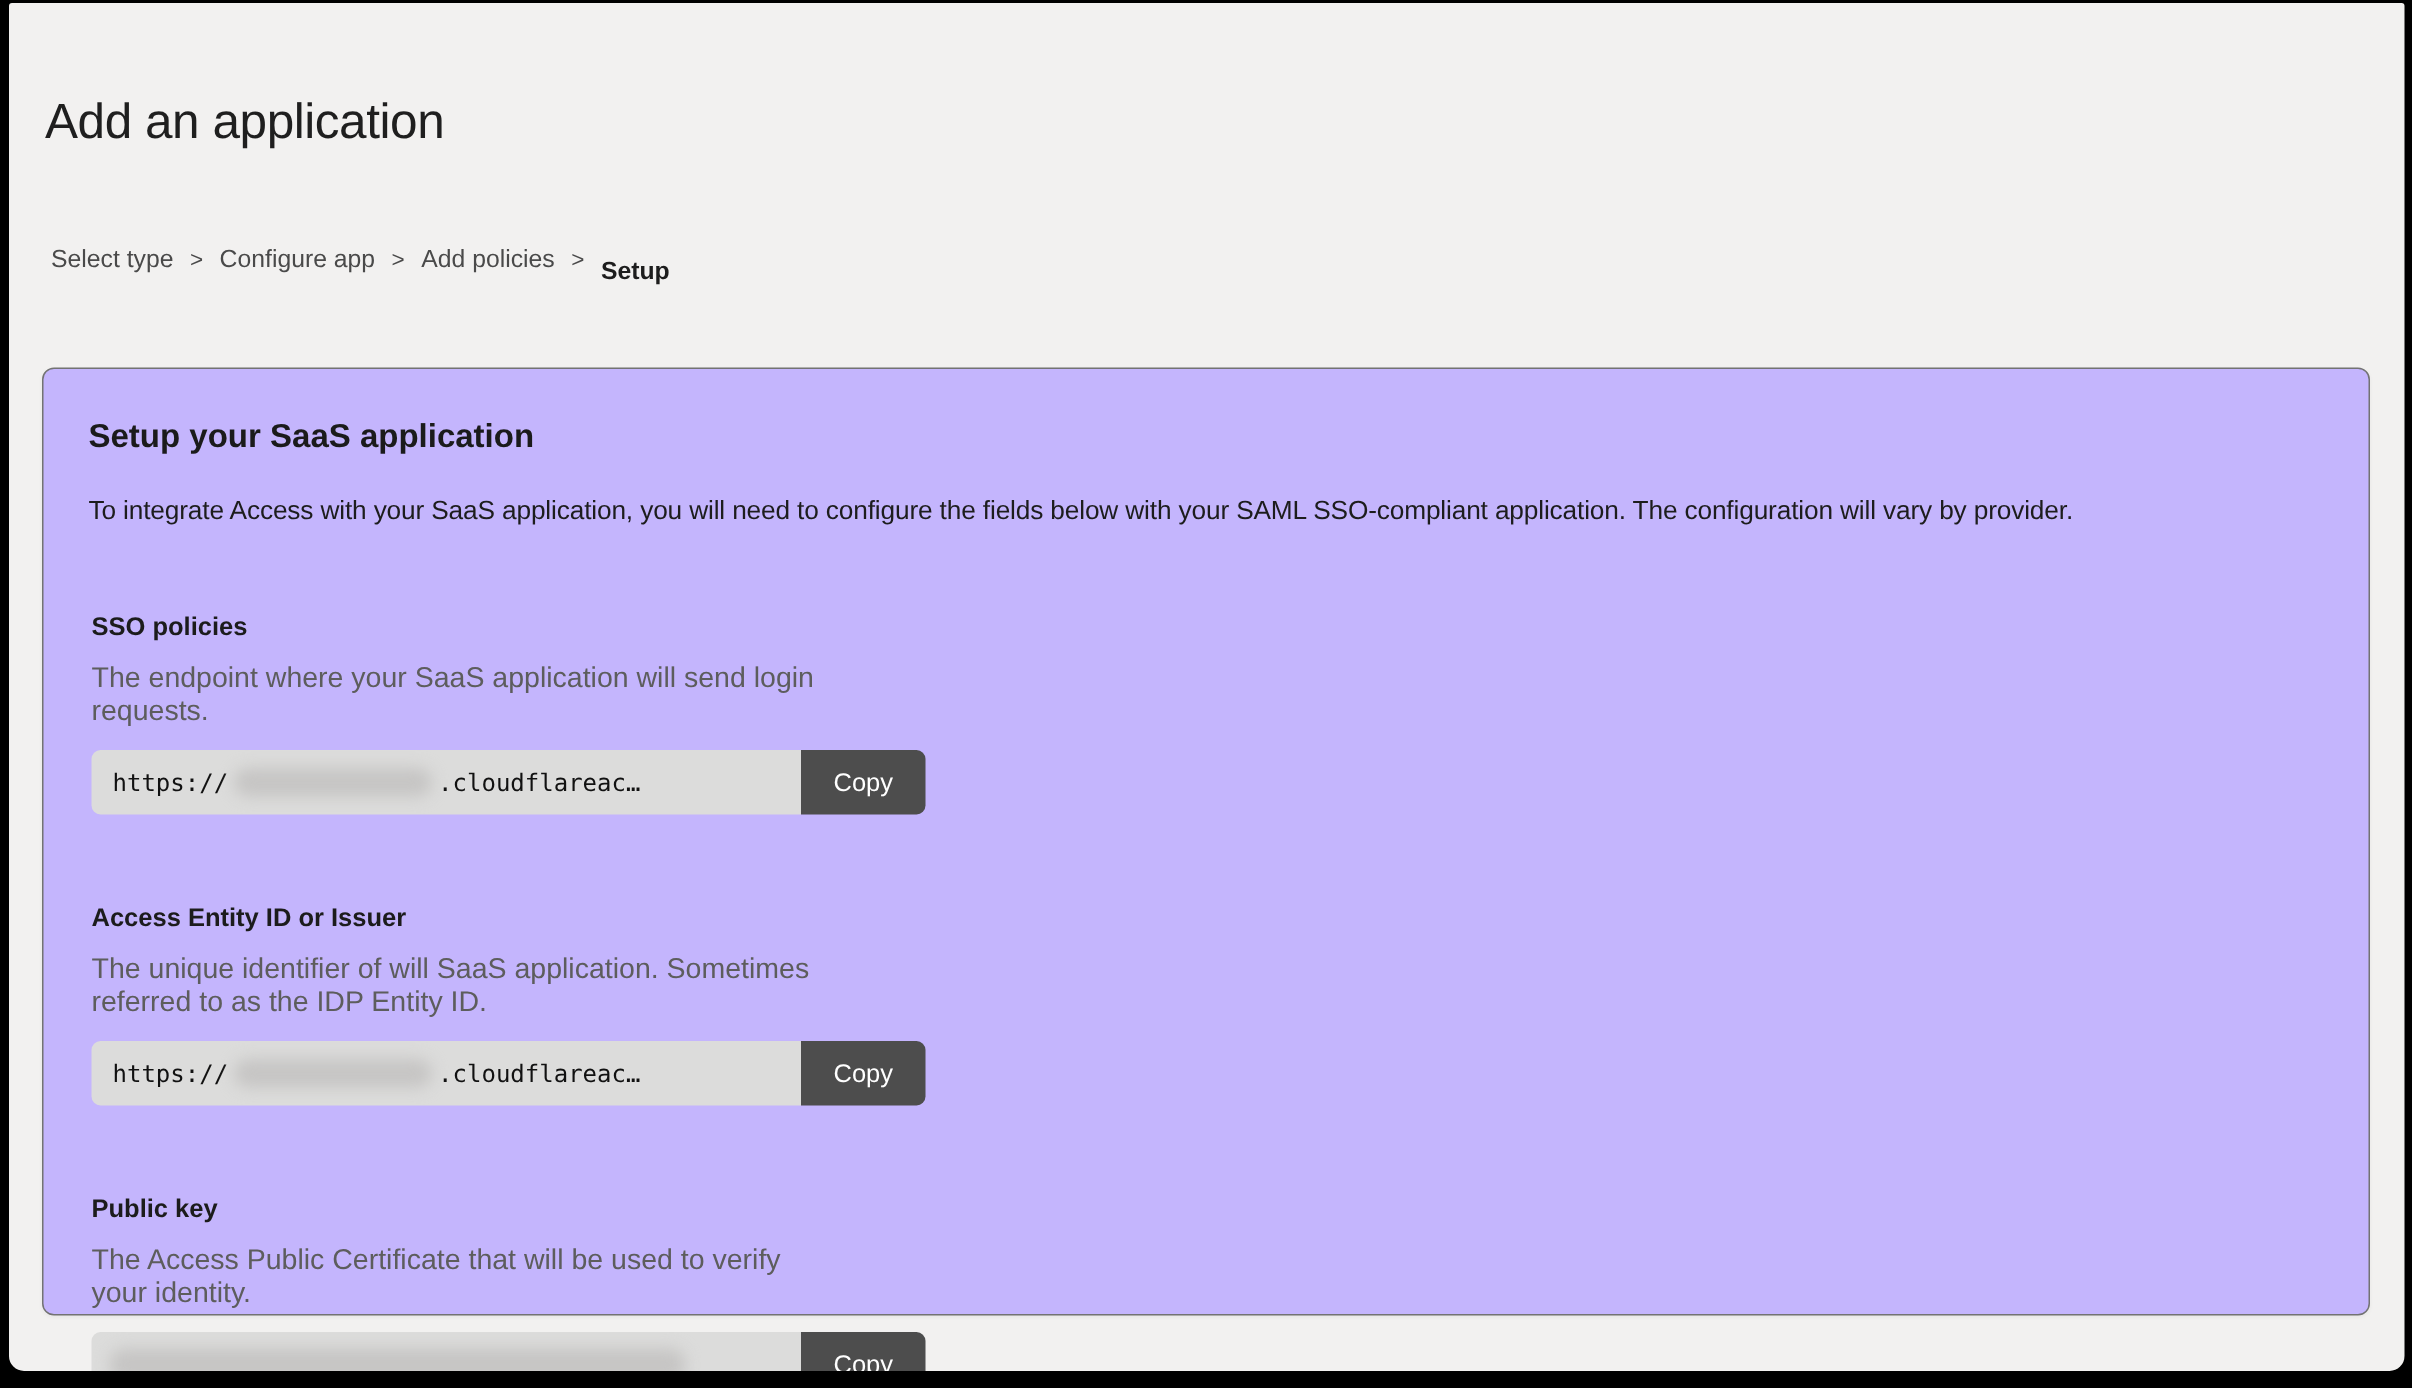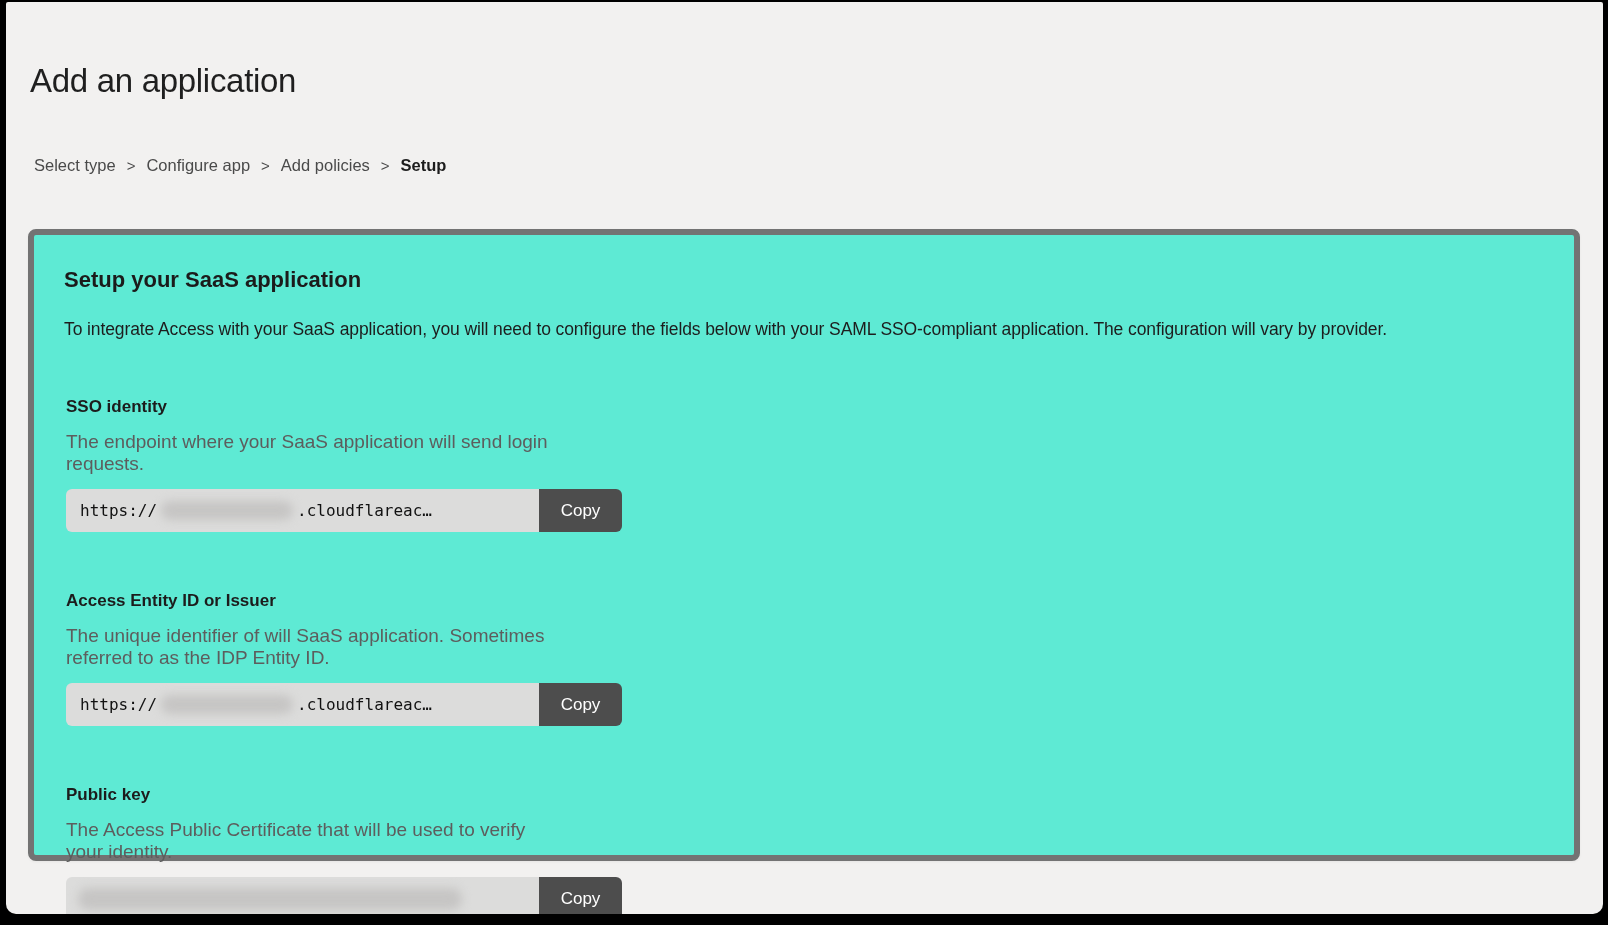--- a/index.html
+++ b/index.html
@@ -59,27 +59,27 @@
   
   .breadcrumb {
     display: flex;
     align-items: center;
     gap: 7px;
     margin: 50px 0 0 22px;
     font-size: 16.5px;
   }
   .crumb { color: #4a4a4a; cursor: pointer; }
   .crumb-sep { color: #4a4a4a; font-size: 15px; }
-  .crumb-active { color: #1d1d1d; font-weight: 700; }
+  .crumb-active { color: #1d1d1d; font-weight: 700; margin-top: 16px; }
 
   
   .card {
     margin: 50px 21px 0 20px;
-    background: #5eead4;
-    border: 6px solid #737373;
+    background: #c4b5fd;
+    border: 1px solid #737373;
     border-radius: 8px;
     box-shadow: 0 1px 3px rgba(0,0,0,0.05);
     padding: 30px 28px 32px 28px;
     height: 632px;
   }
   .card-heading {
     font-size: 22px;
     font-weight: 700;
     color: #1b1b1b;
     margin-bottom: 22px;
@@ -169,21 +169,21 @@
     <span class="crumb">Add policies</span>
     <span class="crumb-sep">&gt;</span>
     <span class="crumb-active">Setup</span>
   </nav>
 
   <section class="card">
     <h2 class="card-heading">Setup your SaaS application</h2>
     <p class="card-intro">To integrate Access with your SaaS application, you will need to configure the fields below with your SAML SSO-compliant application. The configuration will vary by provider.</p>
 
     <div class="field-group">
-      <div class="field-label">SSO identity</div>
+      <div class="field-label">SSO policies</div>
       <div class="field-desc">The endpoint where your SaaS application will send login requests.</div>
       <div class="field-row">
         <div class="field-value">
           <span>https://</span>
           <span class="redact redact-domain"></span>
           <span>.cloudflareac…</span>
         </div>
         <button class="copy-button">Copy</button>
       </div>
     </div>

